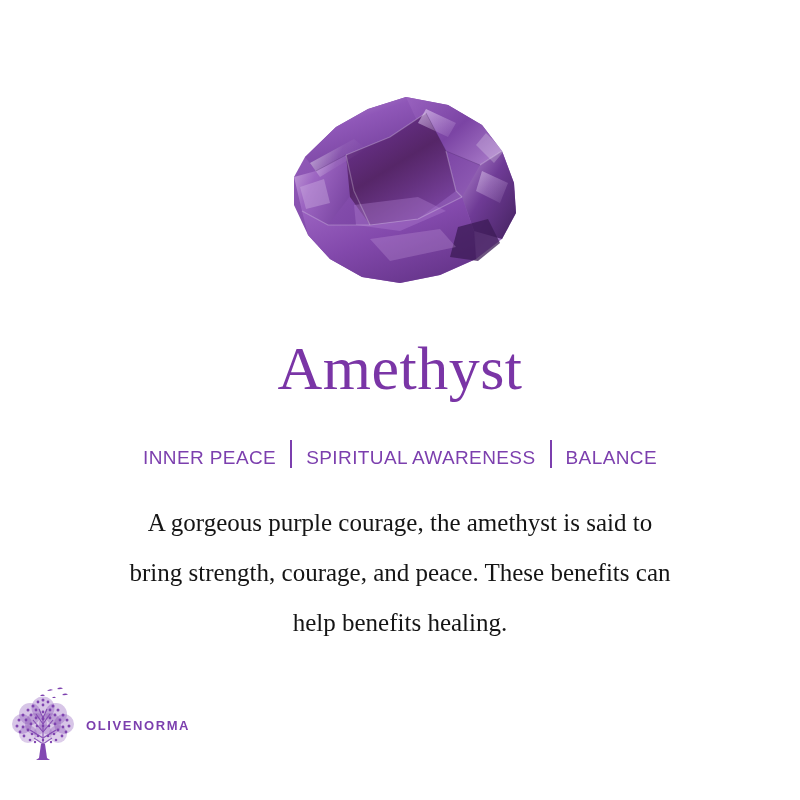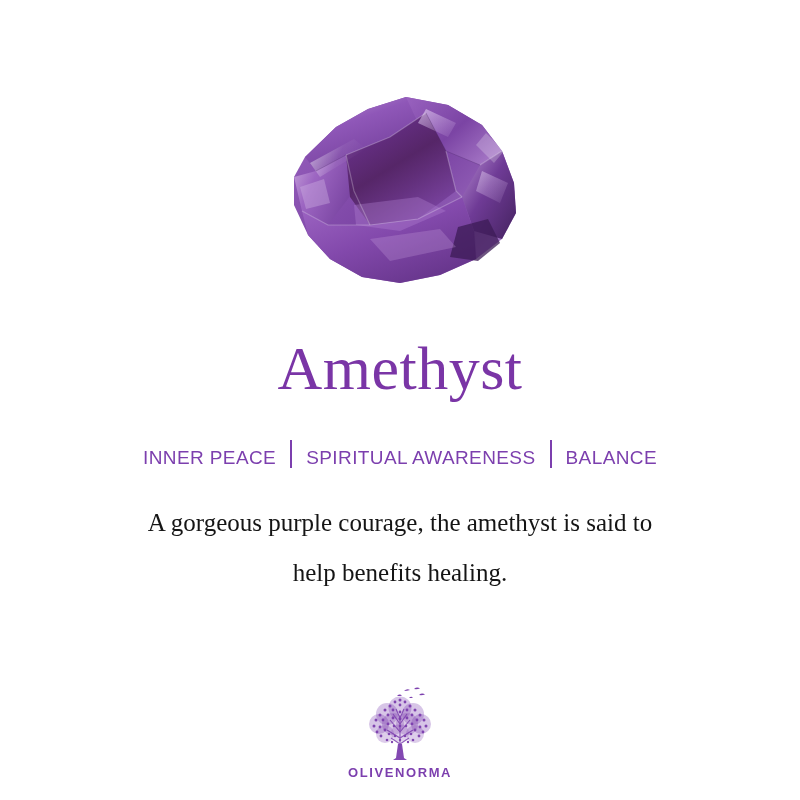--- a/index.html
+++ b/index.html
@@ -99,21 +99,21 @@
     display: block;
   }
 
   
   .brand {
     position: absolute;
     top: 686px;
     left: 0;
     width: 800px;
     display: flex;
-    flex-direction: column;
+    flex-direction: row;
     align-items: center;
   }
   .tree-svg {
     display: block;
     width: 86px;
     height: 76px;
   }
   .brand-name {
     margin-top: 3px;
     font-family: "Liberation Sans", sans-serif;
@@ -215,20 +215,21 @@
   </div>
 
   <div class="title">Amethyst</div>
 
   <div class="subtitle">
     <span class="kw">INNER PEACE</span><span class="sep"></span><span class="kw">SPIRITUAL AWARENESS</span><span class="sep"></span><span class="kw">BALANCE</span>
   </div>
 
   <div class="desc">
     <span class="ln">A gorgeous purple courage, the amethyst is said to</span>
+    <span class="ln">bring strength, courage, and peace. These benefits can</span>
     <span class="ln">help benefits healing.</span>
   </div>
 
   <div class="brand">
     <svg class="tree-svg" viewBox="0 0 86 76">
       <g fill="#7c3fae">
         <path d="M47,5 q3,-3 6,-1 q-3,1 -6,1 z"></path>
         <path d="M57,3 q3,-2.5 6,-0.5 q-3,1 -6,0.5 z"></path>
         <path d="M40,10 q2.5,-2.5 5,-0.5 q-2.5,0.8 -5,0.5 z"></path>
         <path d="M62,9 q3,-2.5 6,-0.5 q-3,1 -6,0.5 z"></path>

